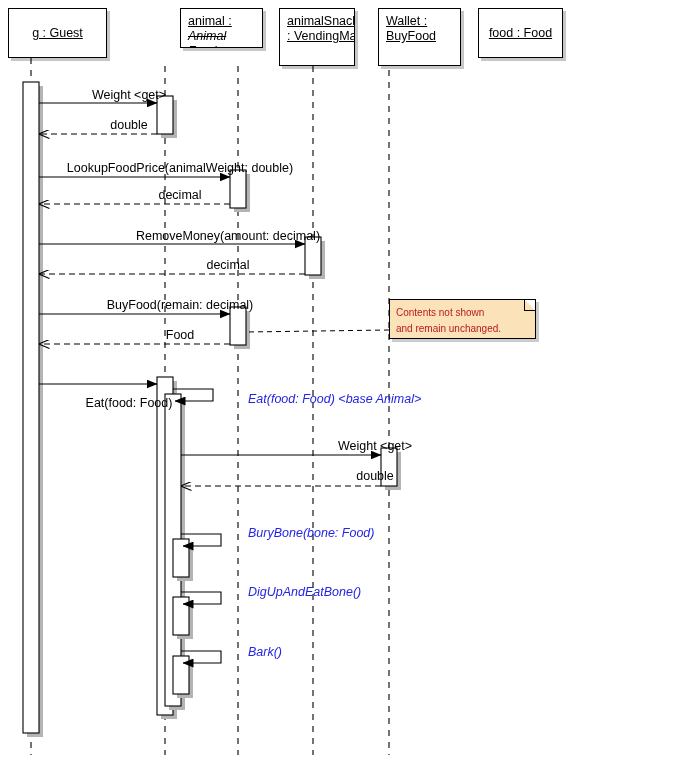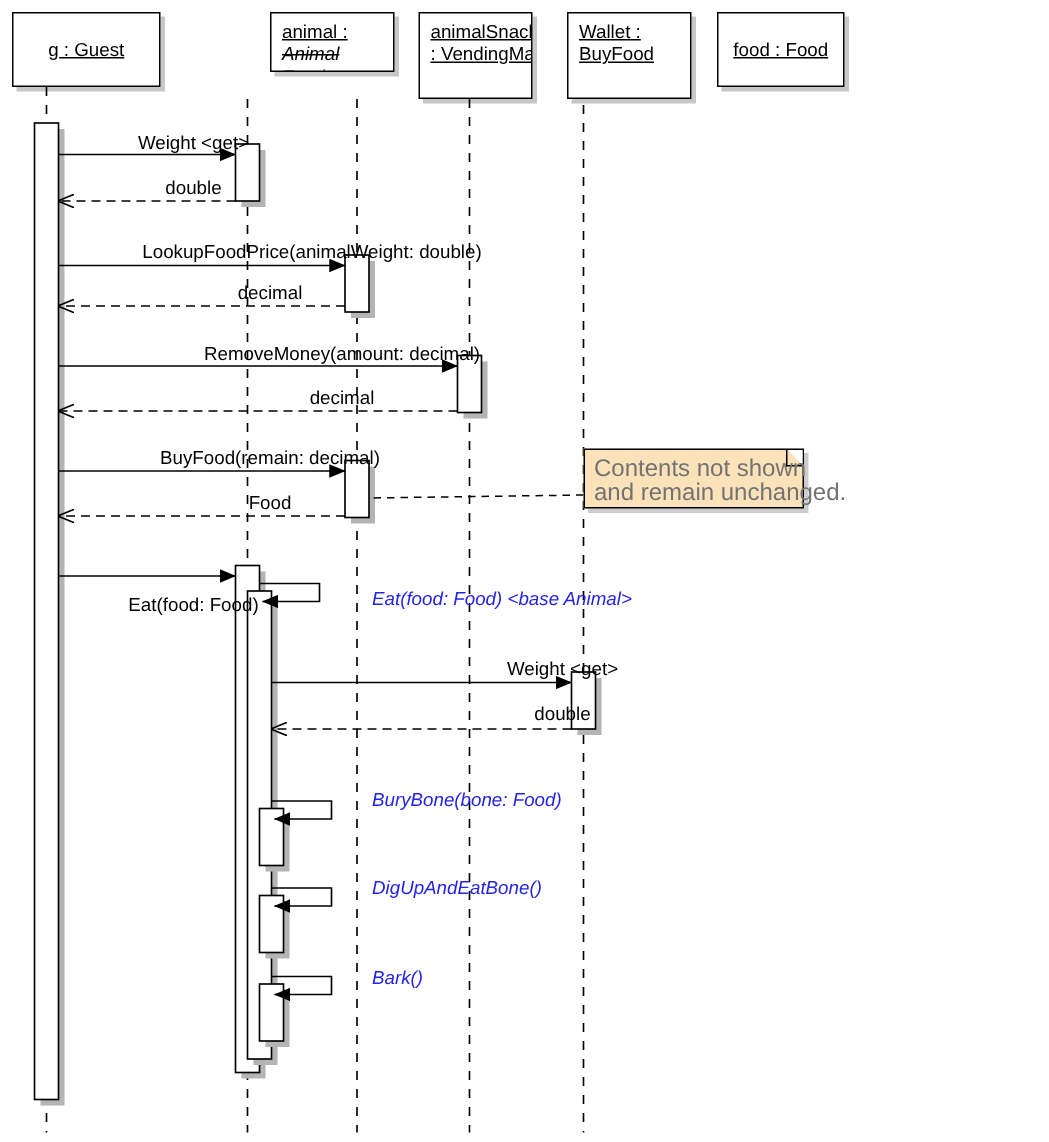--- a/index.html
+++ b/index.html
@@ -18,21 +18,21 @@
   .blue-it{color:#1515e0;font-style:italic;text-decoration:underline;}
 
   
   .lbl{position:absolute;font-size:12.5px;color:#000;white-space:nowrap;line-height:14px;}
   .lbl.c{transform:translateX(-50%);}
   .lbl.self{color:#2424e6;font-style:italic;}
 
   
   .note{position:absolute;background:#fbe2b9;border:1px solid #000;box-sizing:border-box;
         box-shadow:3px 3px 0 0 rgba(0,0,0,0.20);}
-  .note .ntxt{position:absolute;left:6px;top:5px;font-size:16px;line-height:16px;color:#737373;white-space:pre;}
+  .note .ntxt{position:absolute;left:6px;top:5px;font-size:10px;line-height:16px;color:#b91c1c;white-space:pre;}
   .note .fold{position:absolute;right:0;top:0;width:11px;height:11px;
         background:linear-gradient(225deg,#ffffff 0 50%,#fbe2b9 50% 100%);
         border-left:1px solid #000;border-bottom:1px solid #000;box-sizing:border-box;}
 </style>
 </head>
 <body>
 
 <div id="diagram">
 
   <svg id="svg" viewBox="0 0 699 761" xmlns="http://www.w3.org/2000/svg">
@@ -125,21 +125,21 @@
       </div>
       <div class="head center" style="left: 478px; top: 8px; width: 85px; height: 50px;">
         <div>
           <div class="ln u">food : Food</div>
         </div>
       </div>
     </div>
   <div id="labels">
       <div class="lbl c" style="left: 129px; top: 88px;">Weight &lt;get&gt;</div>
       <div class="lbl c" style="left: 129px; top: 118px;">double</div>
-      <div class="lbl c" style="left: 180px; top: 161px; margin-left: 28px;">LookupFoodPrice(animalWeight: double)</div>
+      <div class="lbl c" style="left: 180px; top: 161px;">LookupFoodPrice(animalWeight: double)</div>
       <div class="lbl c" style="left: 180px; top: 188px;">decimal</div>
       <div class="lbl c" style="left: 228px; top: 229px;">RemoveMoney(amount: decimal)</div>
       <div class="lbl c" style="left: 228px; top: 258px;">decimal</div>
       <div class="lbl c" style="left: 180px; top: 298px;">BuyFood(remain: decimal)</div>
       <div class="lbl c" style="left: 180px; top: 328px;">Food</div>
       <div class="lbl c" style="left: 129px; top: 368px; margin-top: 28px;">Eat(food: Food)</div>
       <div class="lbl self" style="left: 248px; top: 392px;">Eat(food: Food) &lt;base Animal&gt;</div>
       <div class="lbl c" style="left: 375px; top: 439px;">Weight &lt;get&gt;</div>
       <div class="lbl c" style="left: 375px; top: 469px;">double</div>
       <div class="lbl self" style="left: 248px; top: 526px;">BuryBone(bone: Food)</div>

